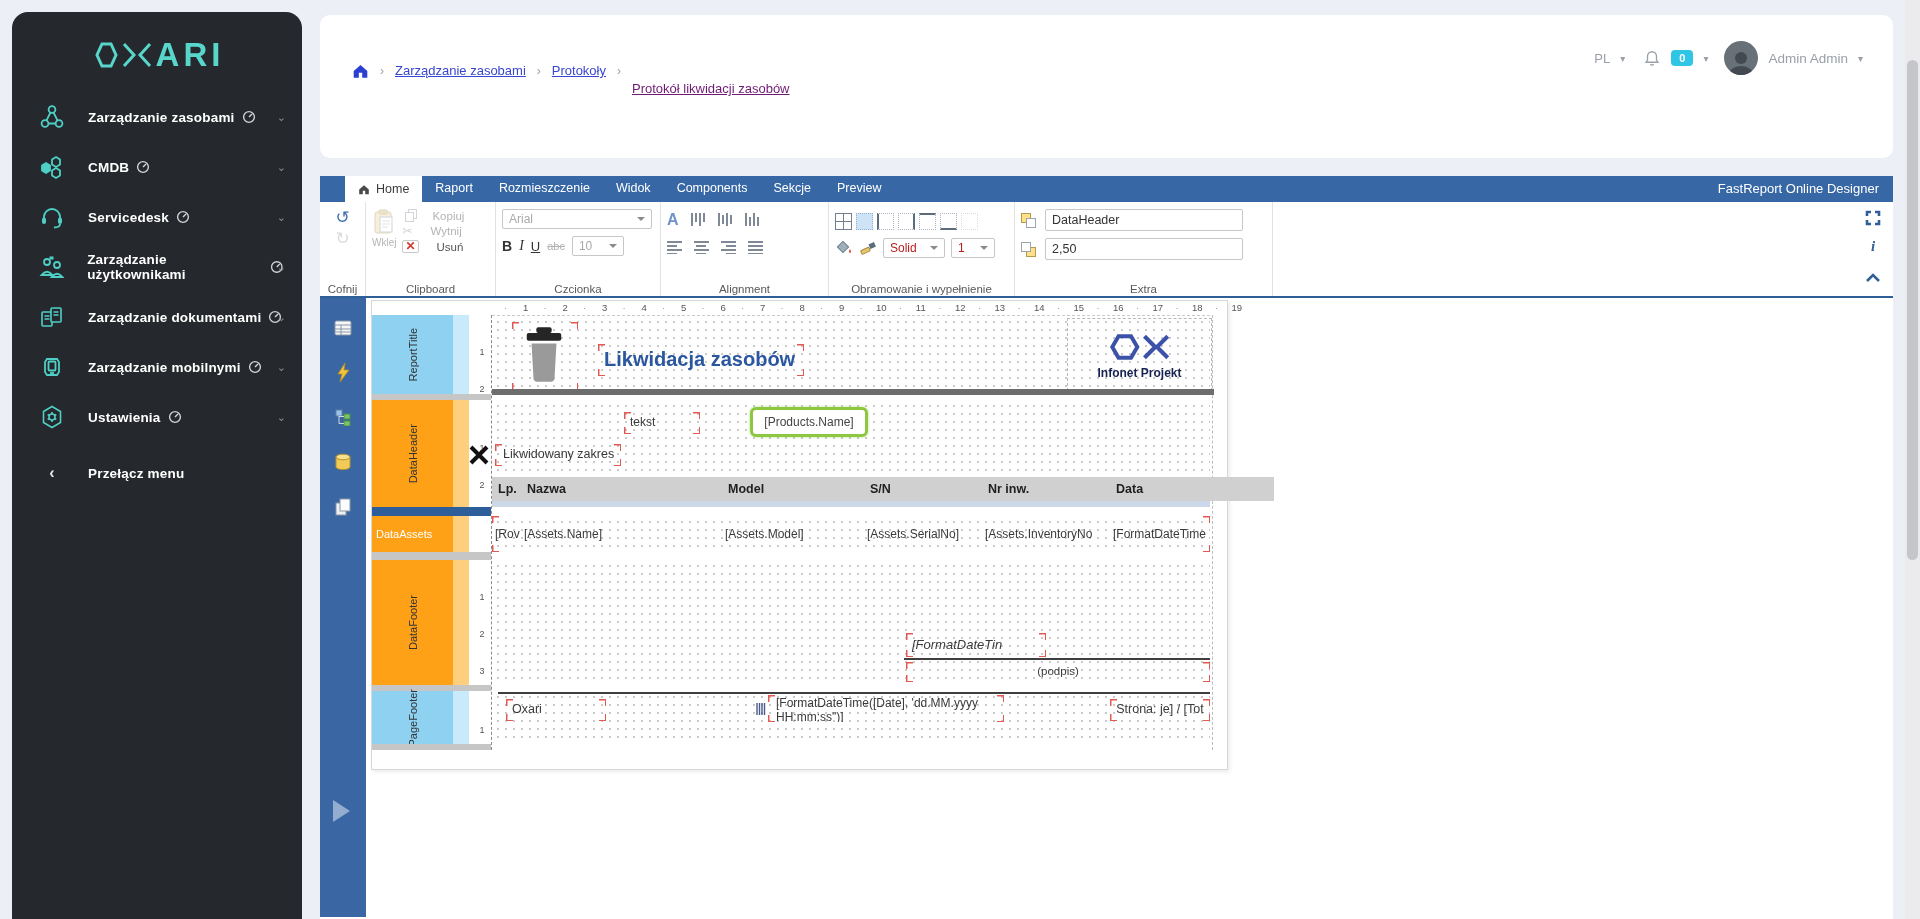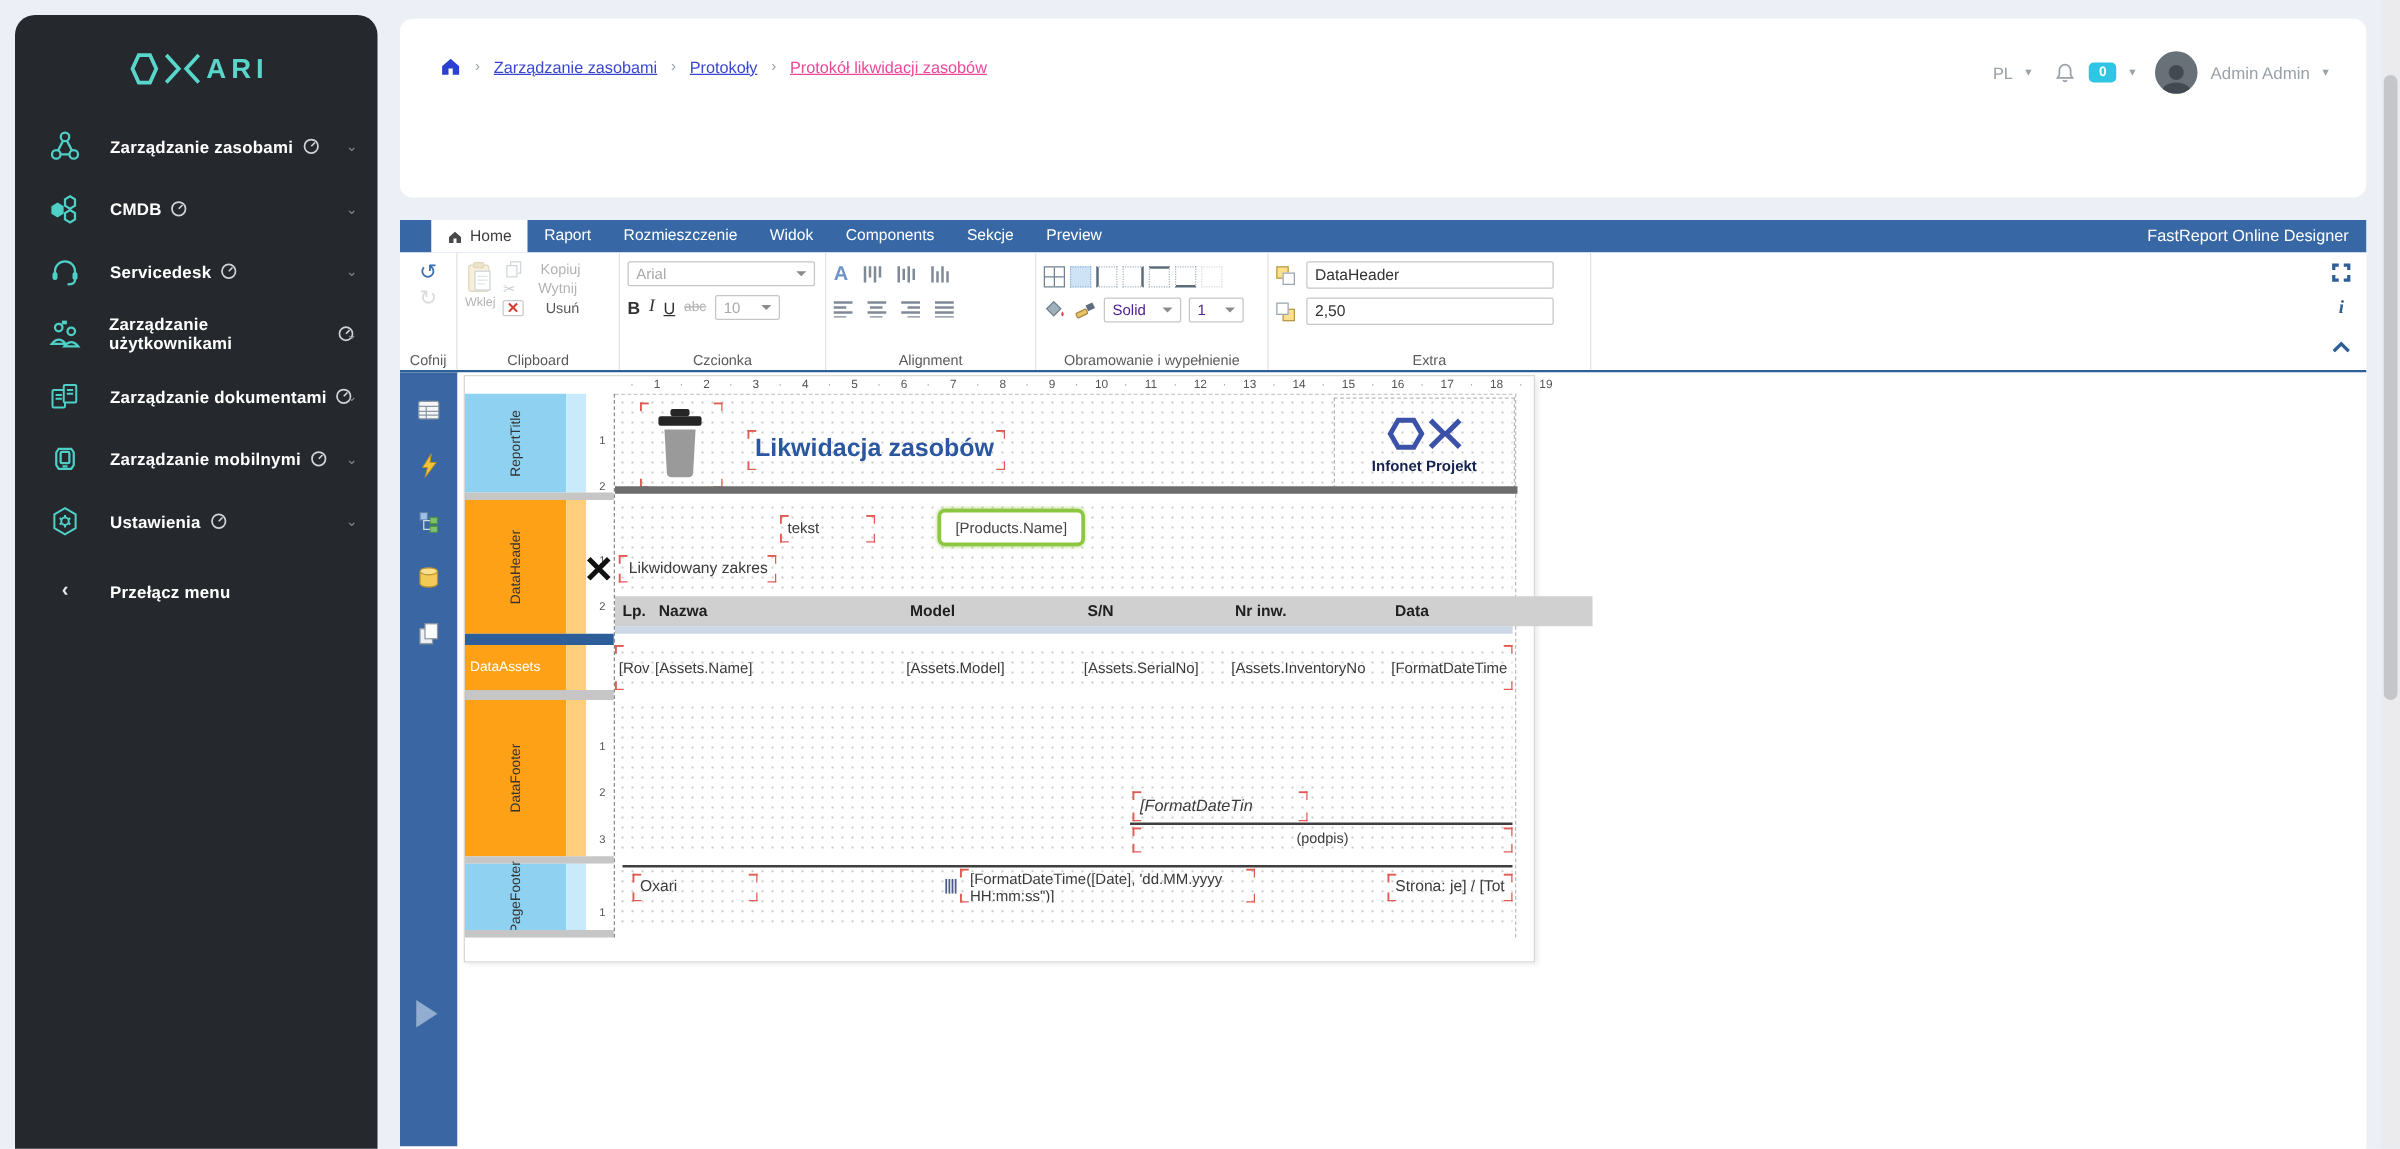--- a/index.html
+++ b/index.html
@@ -4,38 +4,38 @@
 <style>
   * { margin:0; padding:0; box-sizing:border-box; }
   html,body { width:1920px; height:919px; overflow:hidden; background:#edeff7;
     font-family:"Liberation Sans", sans-serif; }
 
   
   .sidebar { position:absolute; left:12px; top:12px; bottom:0; width:290px;
     background:#25282c; border-radius:16px 16px 0 0; color:#fff; }
   .logo-row { display:flex; align-items:center; justify-content:center; gap:4px;
     padding-top:22px; height:64px; }
-  .logo-row .logo-ari { color:#59d6cc; font-size:22px; font-weight:700; letter-spacing:4px; }
+  .logo-row .logo-ari { color:#59d6cc; font-size:33px; font-weight:700; letter-spacing:4px; }
   .nav { margin-top:16px; }
   .nav-item { position:relative; display:flex; align-items:center; gap:22px;
     padding:0 18px 0 26px; height:50px; cursor:pointer; }
   .nav-item .nav-ic { width:28px; display:flex; justify-content:center; }
   .nav-item .lbl { font-size:13.5px; font-weight:700; letter-spacing:.2px; display:flex; align-items:center; gap:7px; }
   .nav-item .caret { position:absolute; right:16px; color:#8b9196; font-size:11px; }
   .nav-toggle { margin-top:6px; }
   .nav-toggle .chev { font-size:16px; color:#e8eaec; font-weight:700; }
 
   
   .main { position:absolute; left:320px; right:27px; top:0; bottom:0; }
 
   .topcard { position:relative; margin-top:15px; height:143px; background:#fff; border-radius:10px; }
   .crumbs { position:absolute; left:32px; top:30px; display:flex; align-items:center; gap:11px; }
   .crumb-sep { color:#9aa0ab; font-size:12px; }
   .crumb a, .crumb { font-size:13px; color:#3946cf; text-decoration:underline; cursor:pointer; }
-  .crumb.current { color:#ec4899; }
+  .crumb.current { color:#701a75;margin-top:36px; }
   .userbar { position:absolute; right:30px; top:26px; display:flex; align-items:center; gap:10px; color:#9aa0a8; font-size:13px; }
   .userbar .caret { font-size:10px; color:#9aa0a8; }
   .badge { background:#2fc5e4; color:#fff; font-size:11px; font-weight:700; border-radius:4px;
     padding:2px 8px; }
   .avatar { width:34px; height:34px; border-radius:50%; background:#687078; overflow:hidden;
     display:flex; align-items:flex-end; justify-content:center; }
   .uname { color:#9aa0a8; font-size:13.5px; }
 
   
   .designer { margin-top:18px; height:743px; background:#fff; position:relative; }
@@ -62,21 +62,21 @@
   .mini-btn { display:flex; align-items:center; gap:18px; font-size:11.5px; color:#555; }
   .copy-ic { position:relative; width:12px; height:13px; }
   .copy-ic i, .copy-ic b { position:absolute; width:9px; height:10px; background:#fff; border:1px solid #9aa4ae; }
   .copy-ic b { left:3px; top:3px; }
   .cut-ic { font-size:12px; color:#8a949e; }
   .del-ic { color:#d23b2f; font-weight:700; font-size:12px; border:1px solid #c9c9c9; border-radius:2px;
     padding:0 2px; line-height:11px; background:#fff; }
 
   .g-font { width:165px; }
   .sel { display:flex; align-items:center; justify-content:space-between; border:1px solid #c6c6c6;
-    background:#fff; font-size:12px; color:#4c1d95; padding:2px 6px; border-radius:2px; }
+    background:#fff; font-size:12px; color:#b91c1c; padding:2px 6px; border-radius:2px; }
   .sel .tri { width:0; height:0; border-left:4px solid transparent; border-right:4px solid transparent;
     border-top:4px solid #8b8b8b; }
   .sel.disabled { color:#a9a9a9; }
   .font-row2 { display:flex; align-items:center; gap:7px; margin-top:7px; }
   .fB { font-weight:700; font-size:14px; color:#333; }
   .fI { font-style:italic; font-family:"Liberation Serif",serif; font-size:14px; color:#333; }
   .fU { text-decoration:underline; font-size:13px; color:#333; }
   .fS { text-decoration:line-through; font-size:11px; color:#555; }
 
   .g-align { width:168px; }

